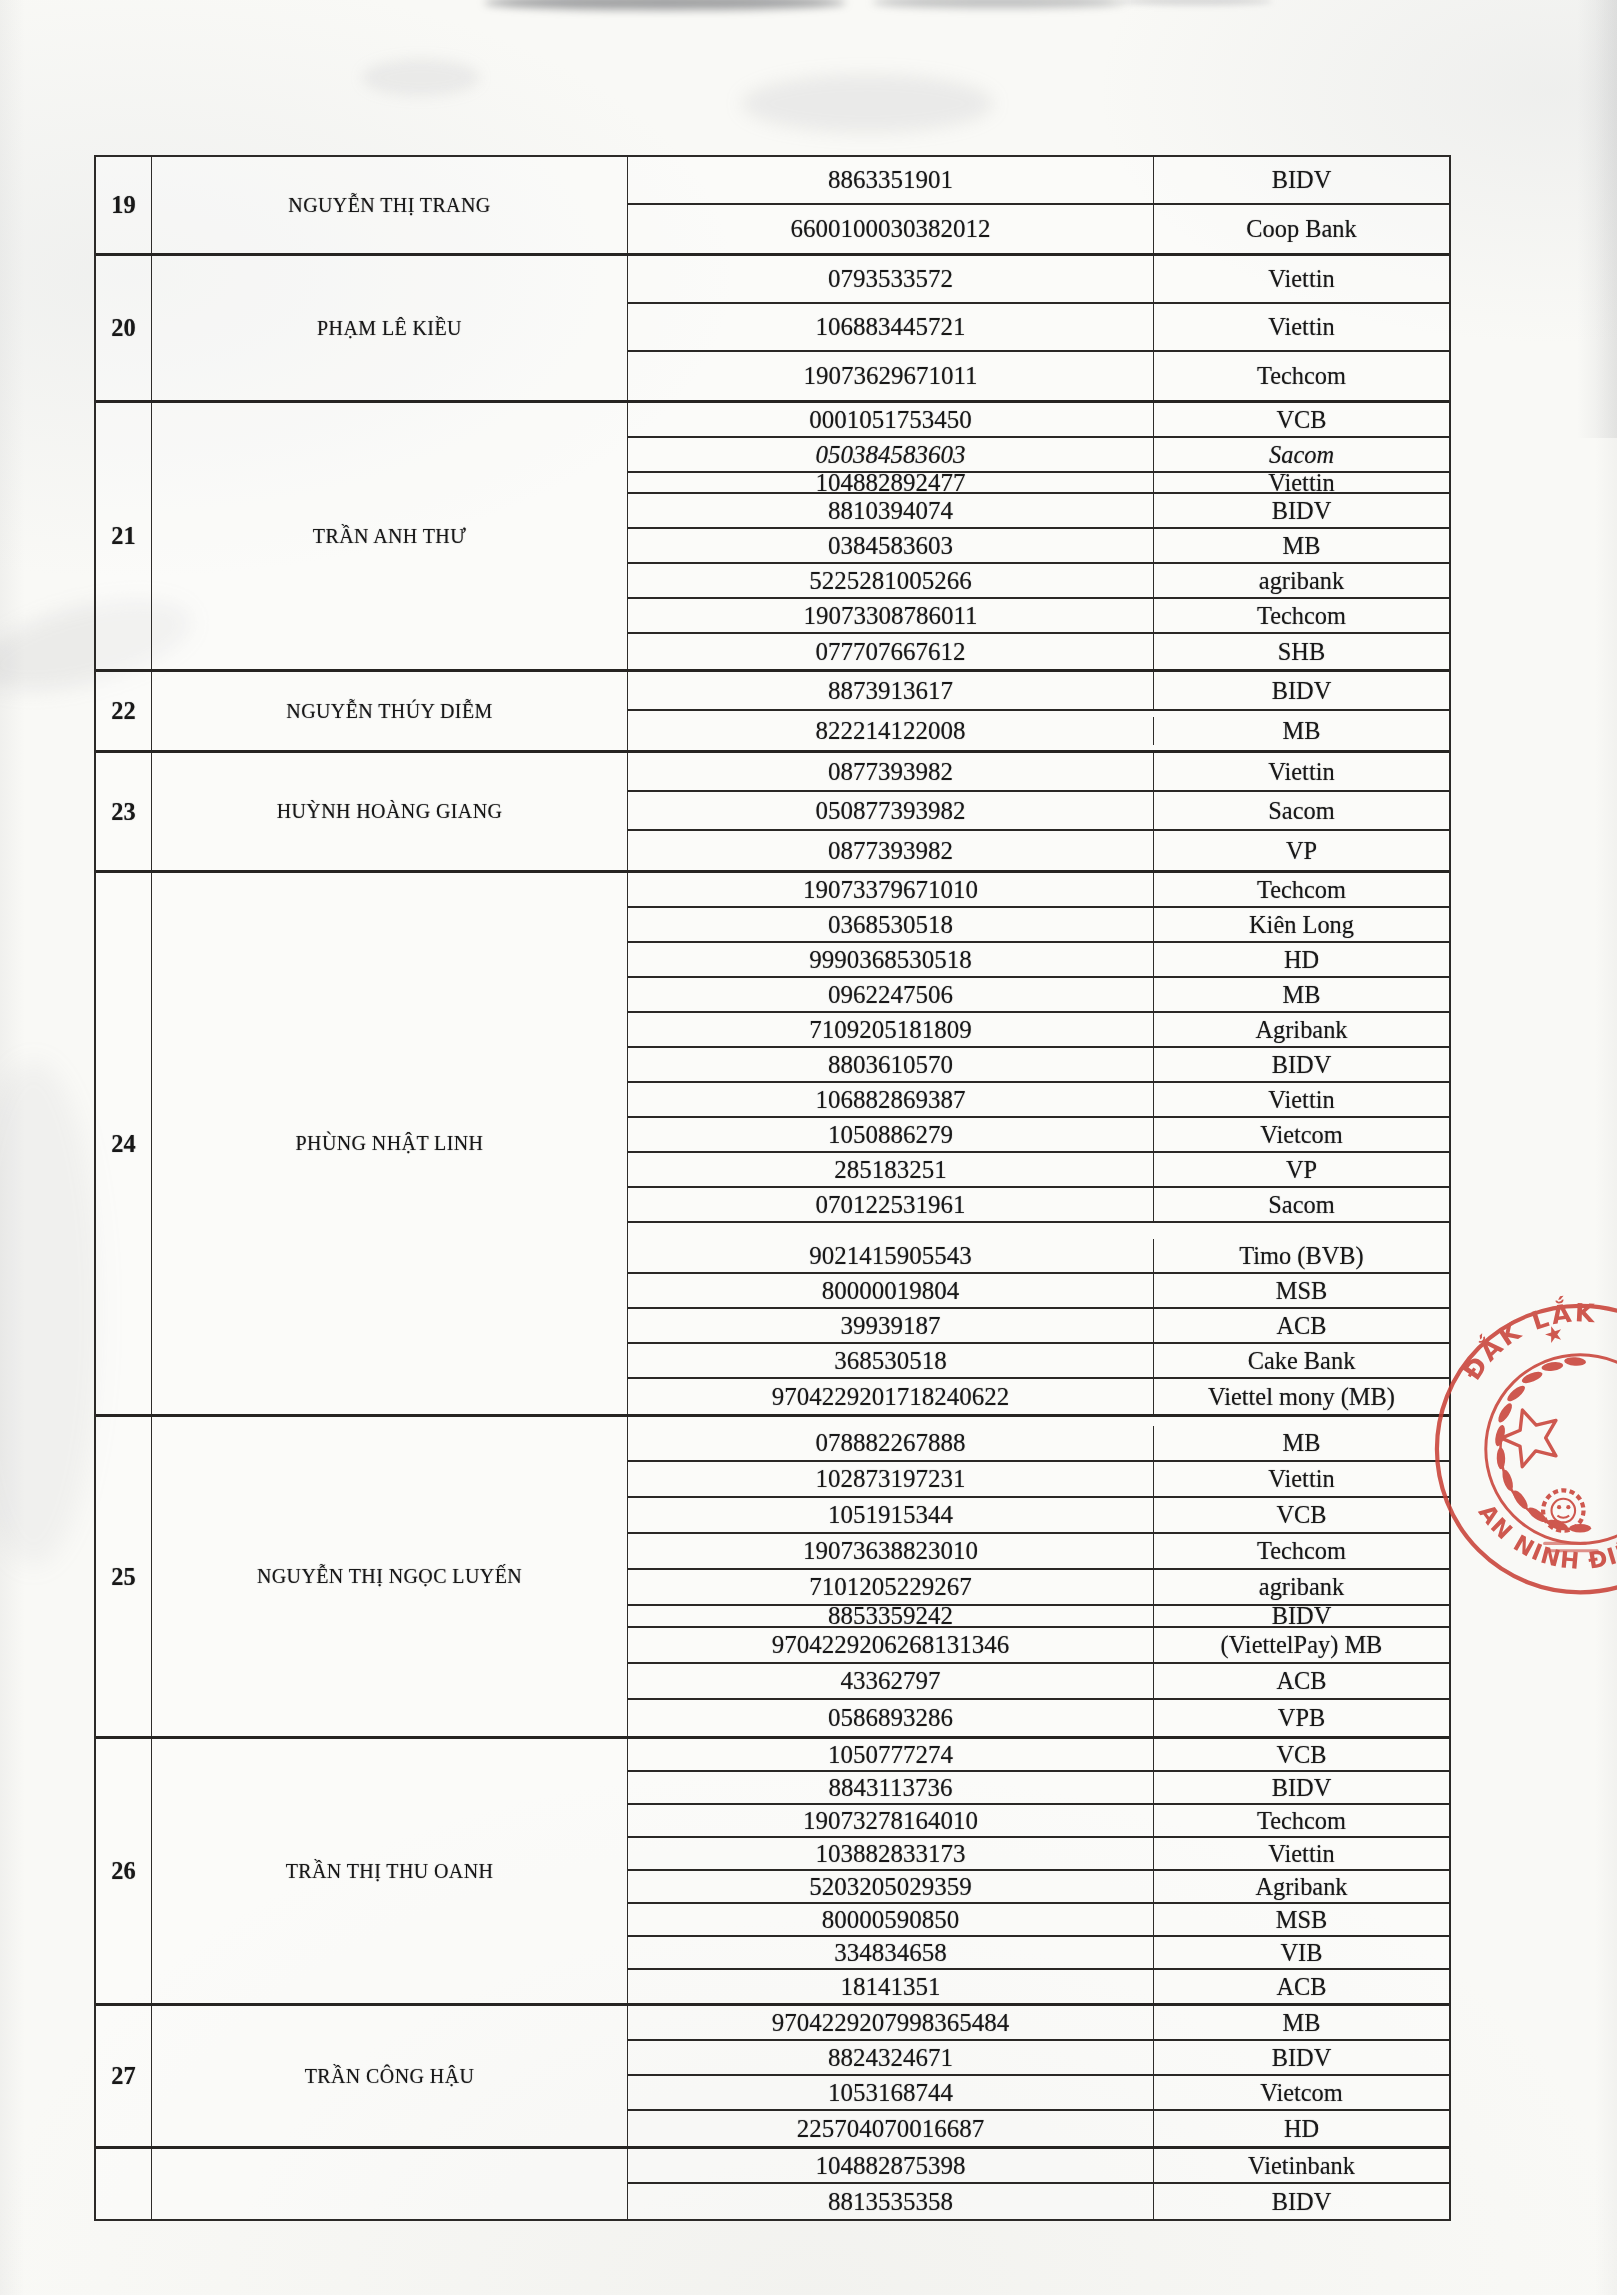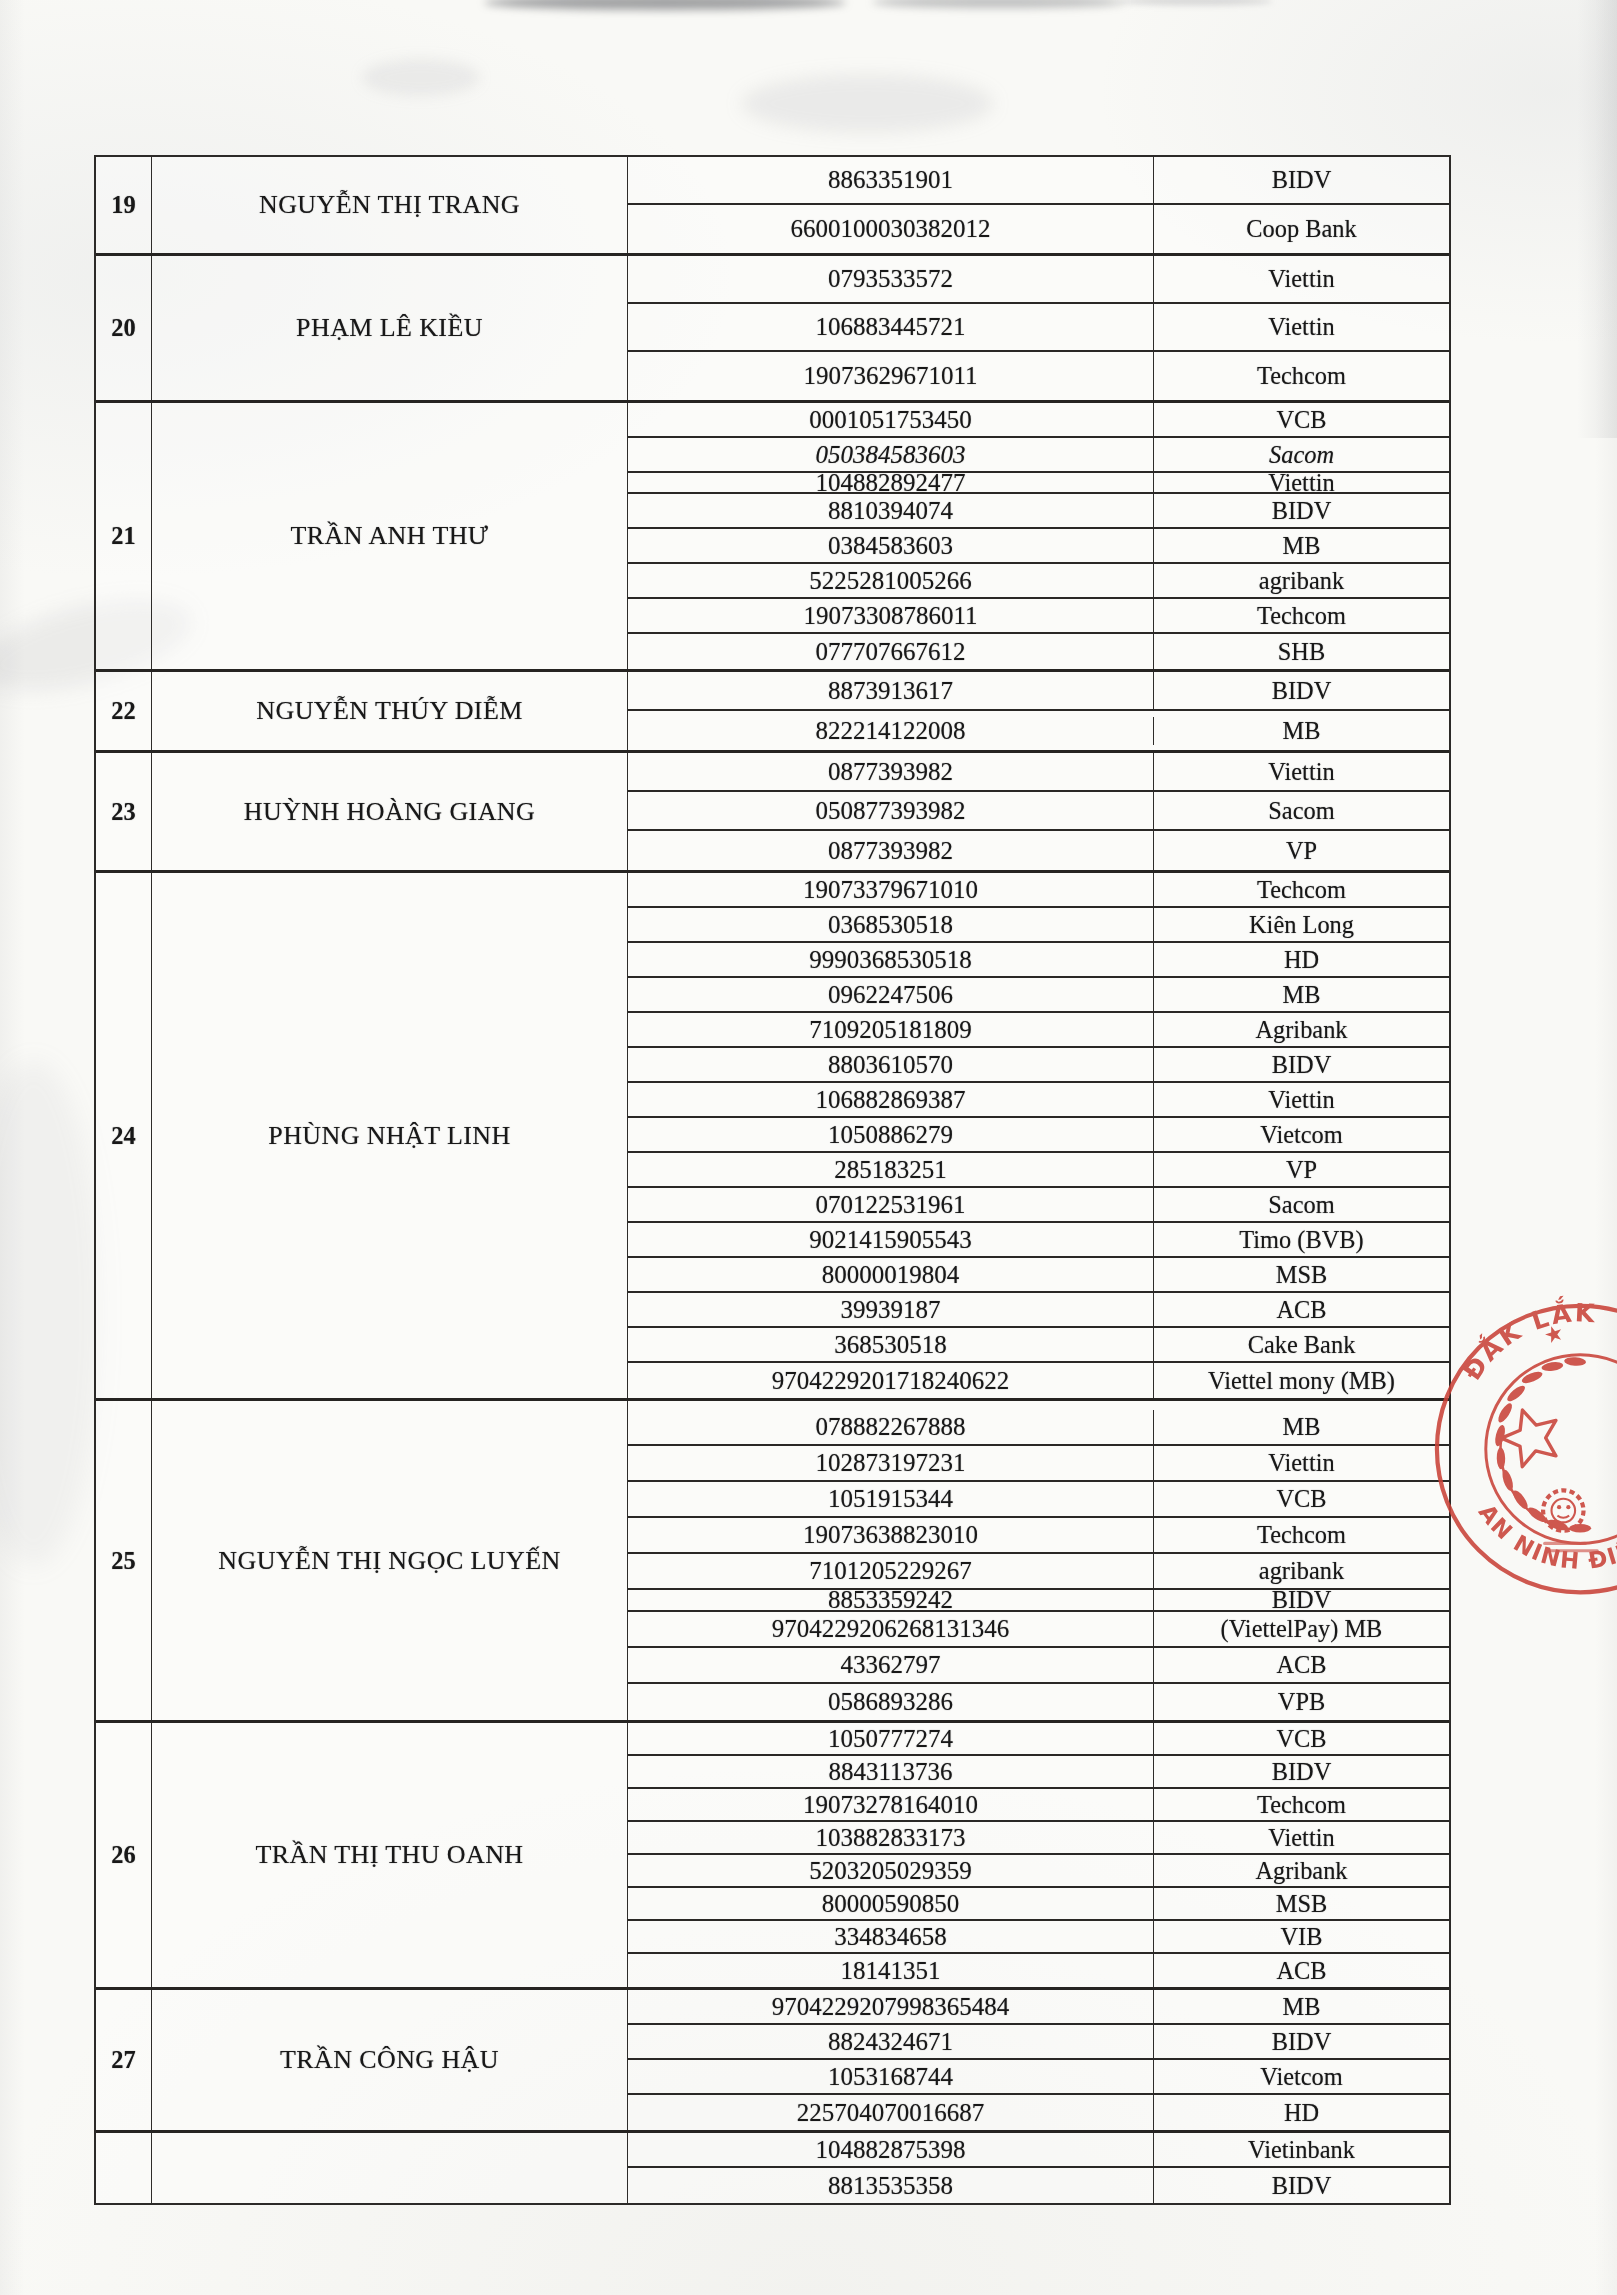--- a/index.html
+++ b/index.html
@@ -44,21 +44,21 @@
   .entry{display:flex;border-bottom:3.4px solid #262422;}
   .entry:last-child{border-bottom:none;}
   .cell-no{
     width:56px;flex:0 0 56px;border-right:1.7px solid #2e2c2a;
     display:flex;align-items:center;justify-content:center;
     font-size:24.4px;font-weight:bold;
   }
   .cell-name{
     width:476px;flex:0 0 476px;border-right:1.7px solid #2e2c2a;
     display:flex;align-items:center;justify-content:center;
-    font-size:26px;letter-spacing:0.4px;text-align:right;
+    font-size:20px;letter-spacing:0.4px;text-align:right;
   }
   .cell-accounts{flex:1 1 auto;display:flex;flex-direction:column;}
   .acct-row{display:flex;border-bottom:2.5px solid #2a2826;}
   .acct-row:last-child{border-bottom:none;}
   .acct-num{
     width:526px;flex:0 0 526px;border-right:1.7px solid #2e2c2a;
     display:flex;align-items:center;justify-content:center;
     font-size:25px;
   }
   .acct-bank{
@@ -227,21 +227,21 @@
             <div class="acct-bank">Vietcom</div>
           </div>
           <div class="acct-row" style="height: 35px;">
             <div class="acct-num">285183251</div>
             <div class="acct-bank">VP</div>
           </div>
           <div class="acct-row" style="height: 35px;">
             <div class="acct-num">070122531961</div>
             <div class="acct-bank">Sacom</div>
           </div>
-          <div class="acct-row" style="height: 35px;">
+          <div class="acct-row" style="height: 35px; margin-top: 16px;">
             <div class="acct-num">9021415905543</div>
             <div class="acct-bank">Timo (BVB)</div>
           </div>
           <div class="acct-row" style="height: 35px;">
             <div class="acct-num">80000019804</div>
             <div class="acct-bank">MSB</div>
           </div>
           <div class="acct-row" style="height: 35px;">
             <div class="acct-num">39939187</div>
             <div class="acct-bank">ACB</div>

